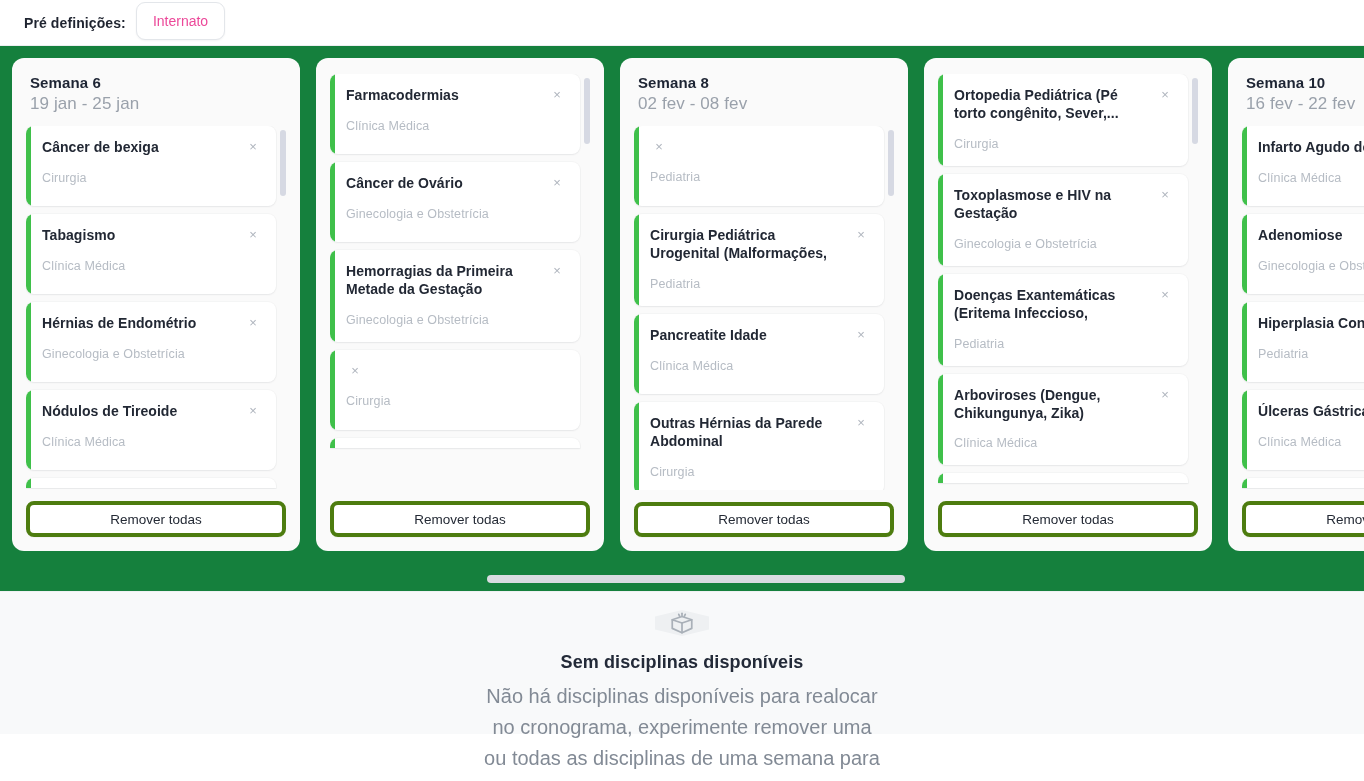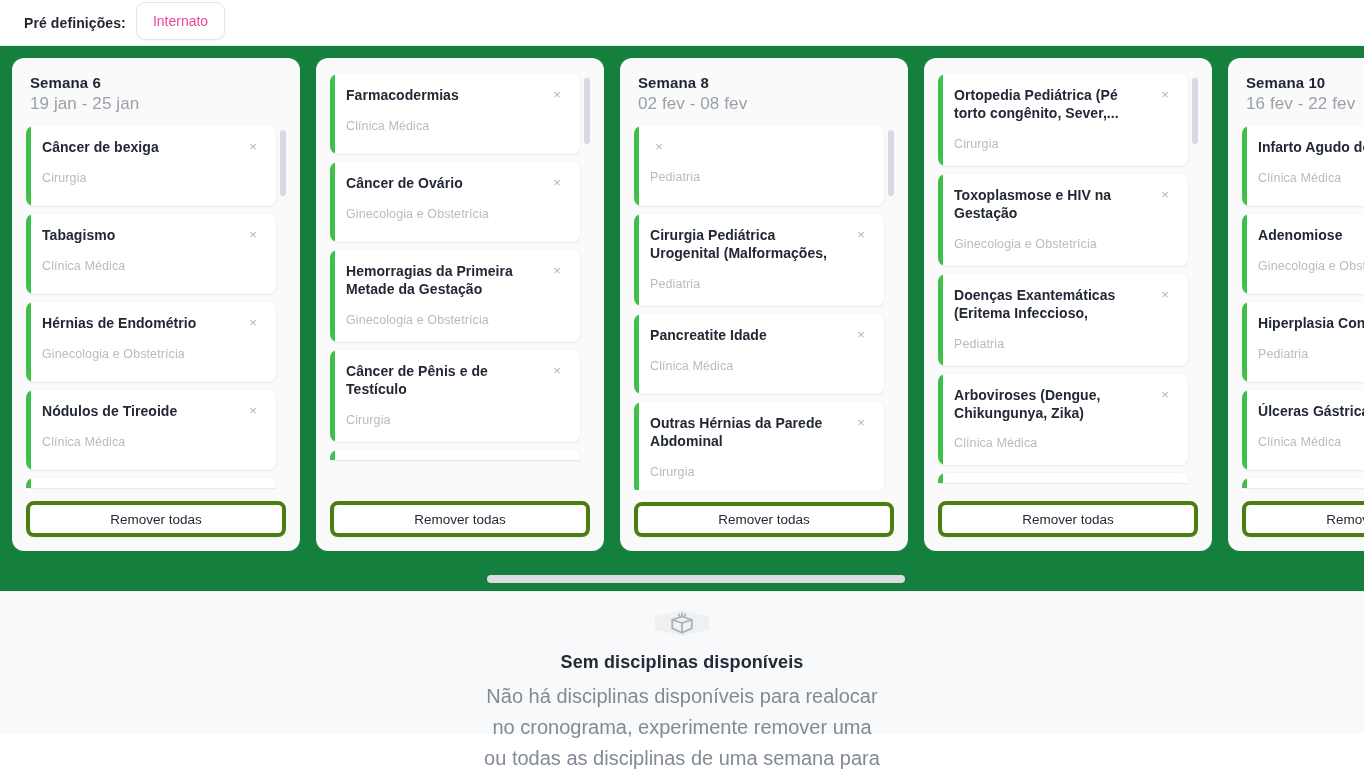--- a/index.html
+++ b/index.html
@@ -308,21 +308,20 @@
             </div>
             <div class="card">
               <div class="card-row">
                 <div class="card-title">Hemorragias da Primeira Metade da Gestação</div>
                 <div class="card-close">×</div>
               </div>
               <div class="card-sub">Ginecologia e Obstetrícia</div>
             </div>
             <div class="card">
               <div class="card-row">
-                <div class="card-title">Câncer de Pênis e de Testículo</div>
                 <div class="card-close">×</div>
               </div>
               <div class="card-sub">Cirurgia</div>
             </div>
             <div class="card stub"></div>
           </div>
           <div class="vscroll">
             <div class="vthumb"></div>
           </div>
         </div>

